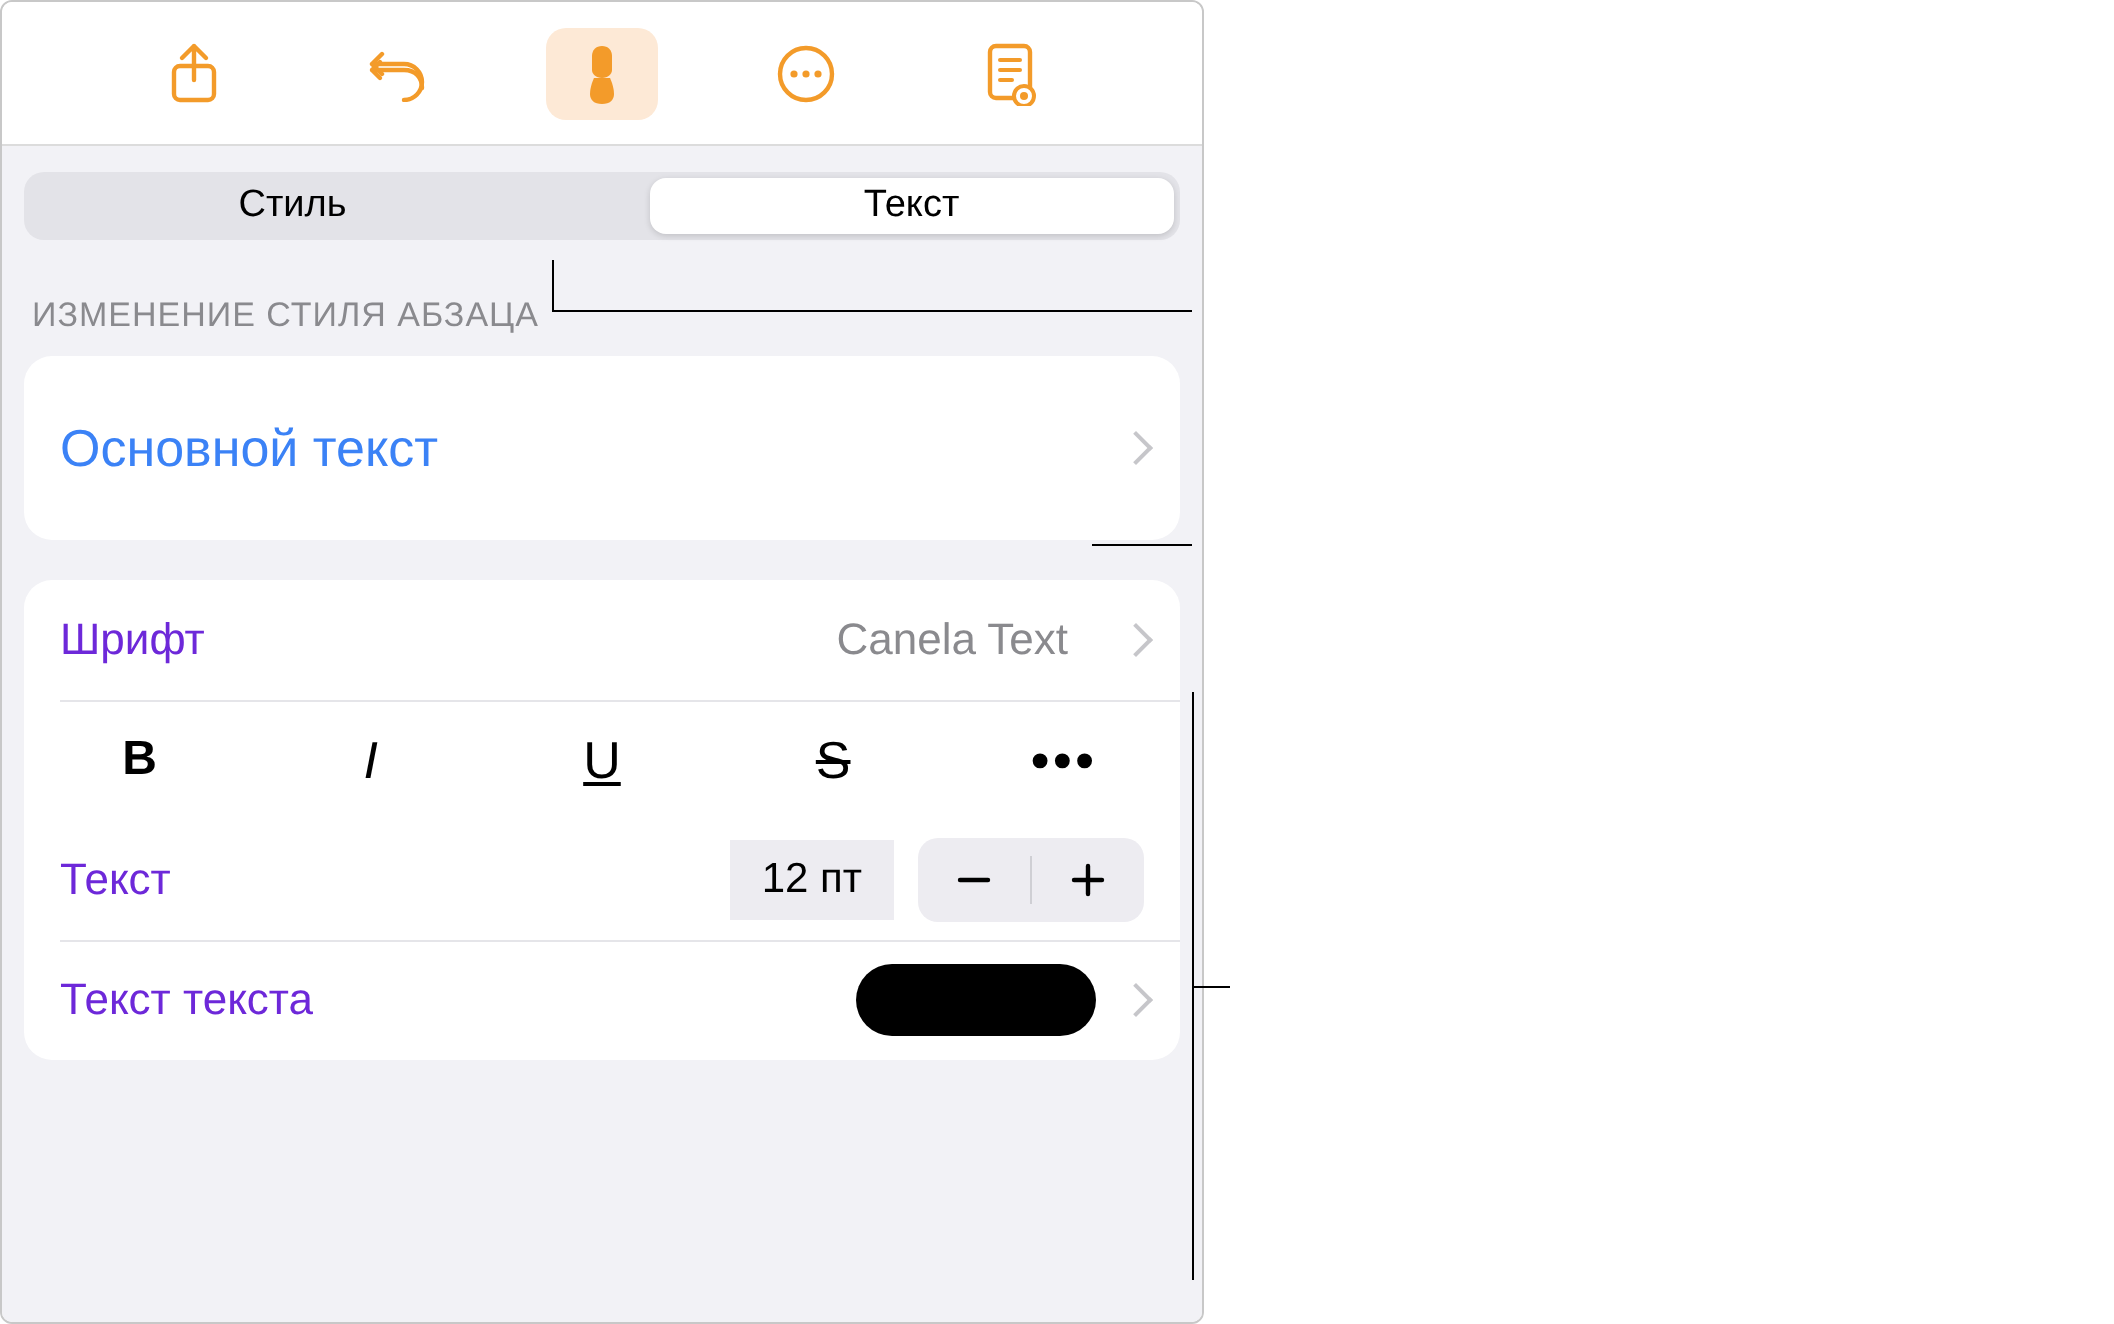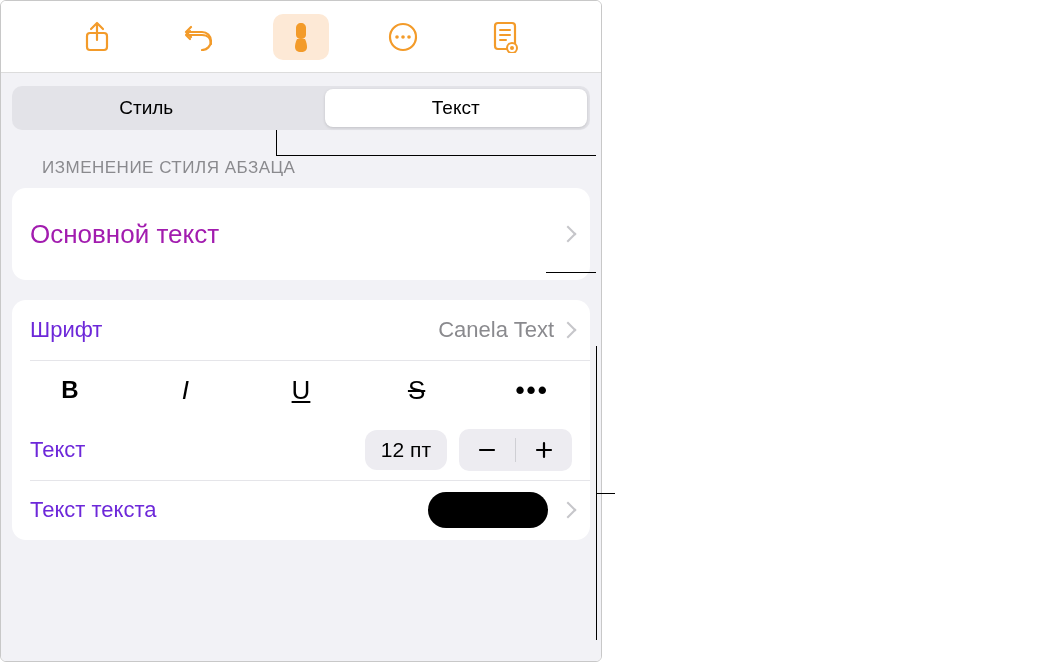--- a/index.html
+++ b/index.html
@@ -46,21 +46,21 @@
     height: calc(100% - 72px);
     padding: 13px 11px 0 11px;
   }
 
   
   .segmented {
     display: flex;
     background: #e3e3e8;
     border-radius: 10px;
     padding: 3px;
-    height: 44px;
+    height: 34px;
   }
   .seg-item {
     flex: 1;
     display: flex;
     align-items: center;
     justify-content: center;
     font-size: 19px;
     color: #000;
     border-radius: 8px;
     cursor: pointer;
@@ -72,21 +72,21 @@
     font-weight: 500;
     margin-left: 47px;
   }
 
   
   .section-header {
     font-size: 17px;
     letter-spacing: 0.5px;
     color: #8a8a8e;
     text-transform: uppercase;
-    margin: 28px 0 10px 30px;
+    margin: 28px 0 10px 4px;
     font-weight: 400;
   }
 
   
   .card {
     background: #fff;
     border-radius: 14px;
     overflow: hidden;
   }
   .row {
@@ -106,27 +106,27 @@
     background: #e5e5e9;
   }
   .row-tall { height: 92px; }
   .row-label {
     font-size: 22px;
     color: #6d28d9;
     flex: 0 0 auto;
   }
   .row-title {
     font-size: 26px;
-    color: #a21caf;
+    color: #3b82f6;
   }
   .row-spacer { flex: 1; }
   .row-value {
     font-size: 22px;
     color: #8a8a8e;
-    margin-right: 8px;
+    margin-right: 28px;
   }
   .chevron {
     width: 10px;
     height: 16px;
     position: relative;
   }
   .chevron::before {
     content: "";
     position: absolute;
     top: 2px;
@@ -167,21 +167,21 @@
   }
   .fmt-bold { font-weight: 700; font-family: -apple-system, Arial, sans-serif; font-size: 24px; }
   .fmt-italic { font-style: italic; }
   .fmt-under { text-decoration: underline; text-underline-offset: 2px; }
   .fmt-strike { text-decoration: line-through; }
   .fmt-more { font-family: -apple-system, Arial, sans-serif; font-size: 26px; letter-spacing: 2px; font-weight: 700; }
 
   
   .size-value {
     background: #edecf1;
-    border-radius: 12px;
+    border-radius: 0;
     padding: 8px 16px;
     font-size: 21px;
     color: #000;
     margin-right: 12px;
   }
   .stepper {
     display: flex;
     background: #edecf1;
     border-radius: 10px;
     height: 42px;

